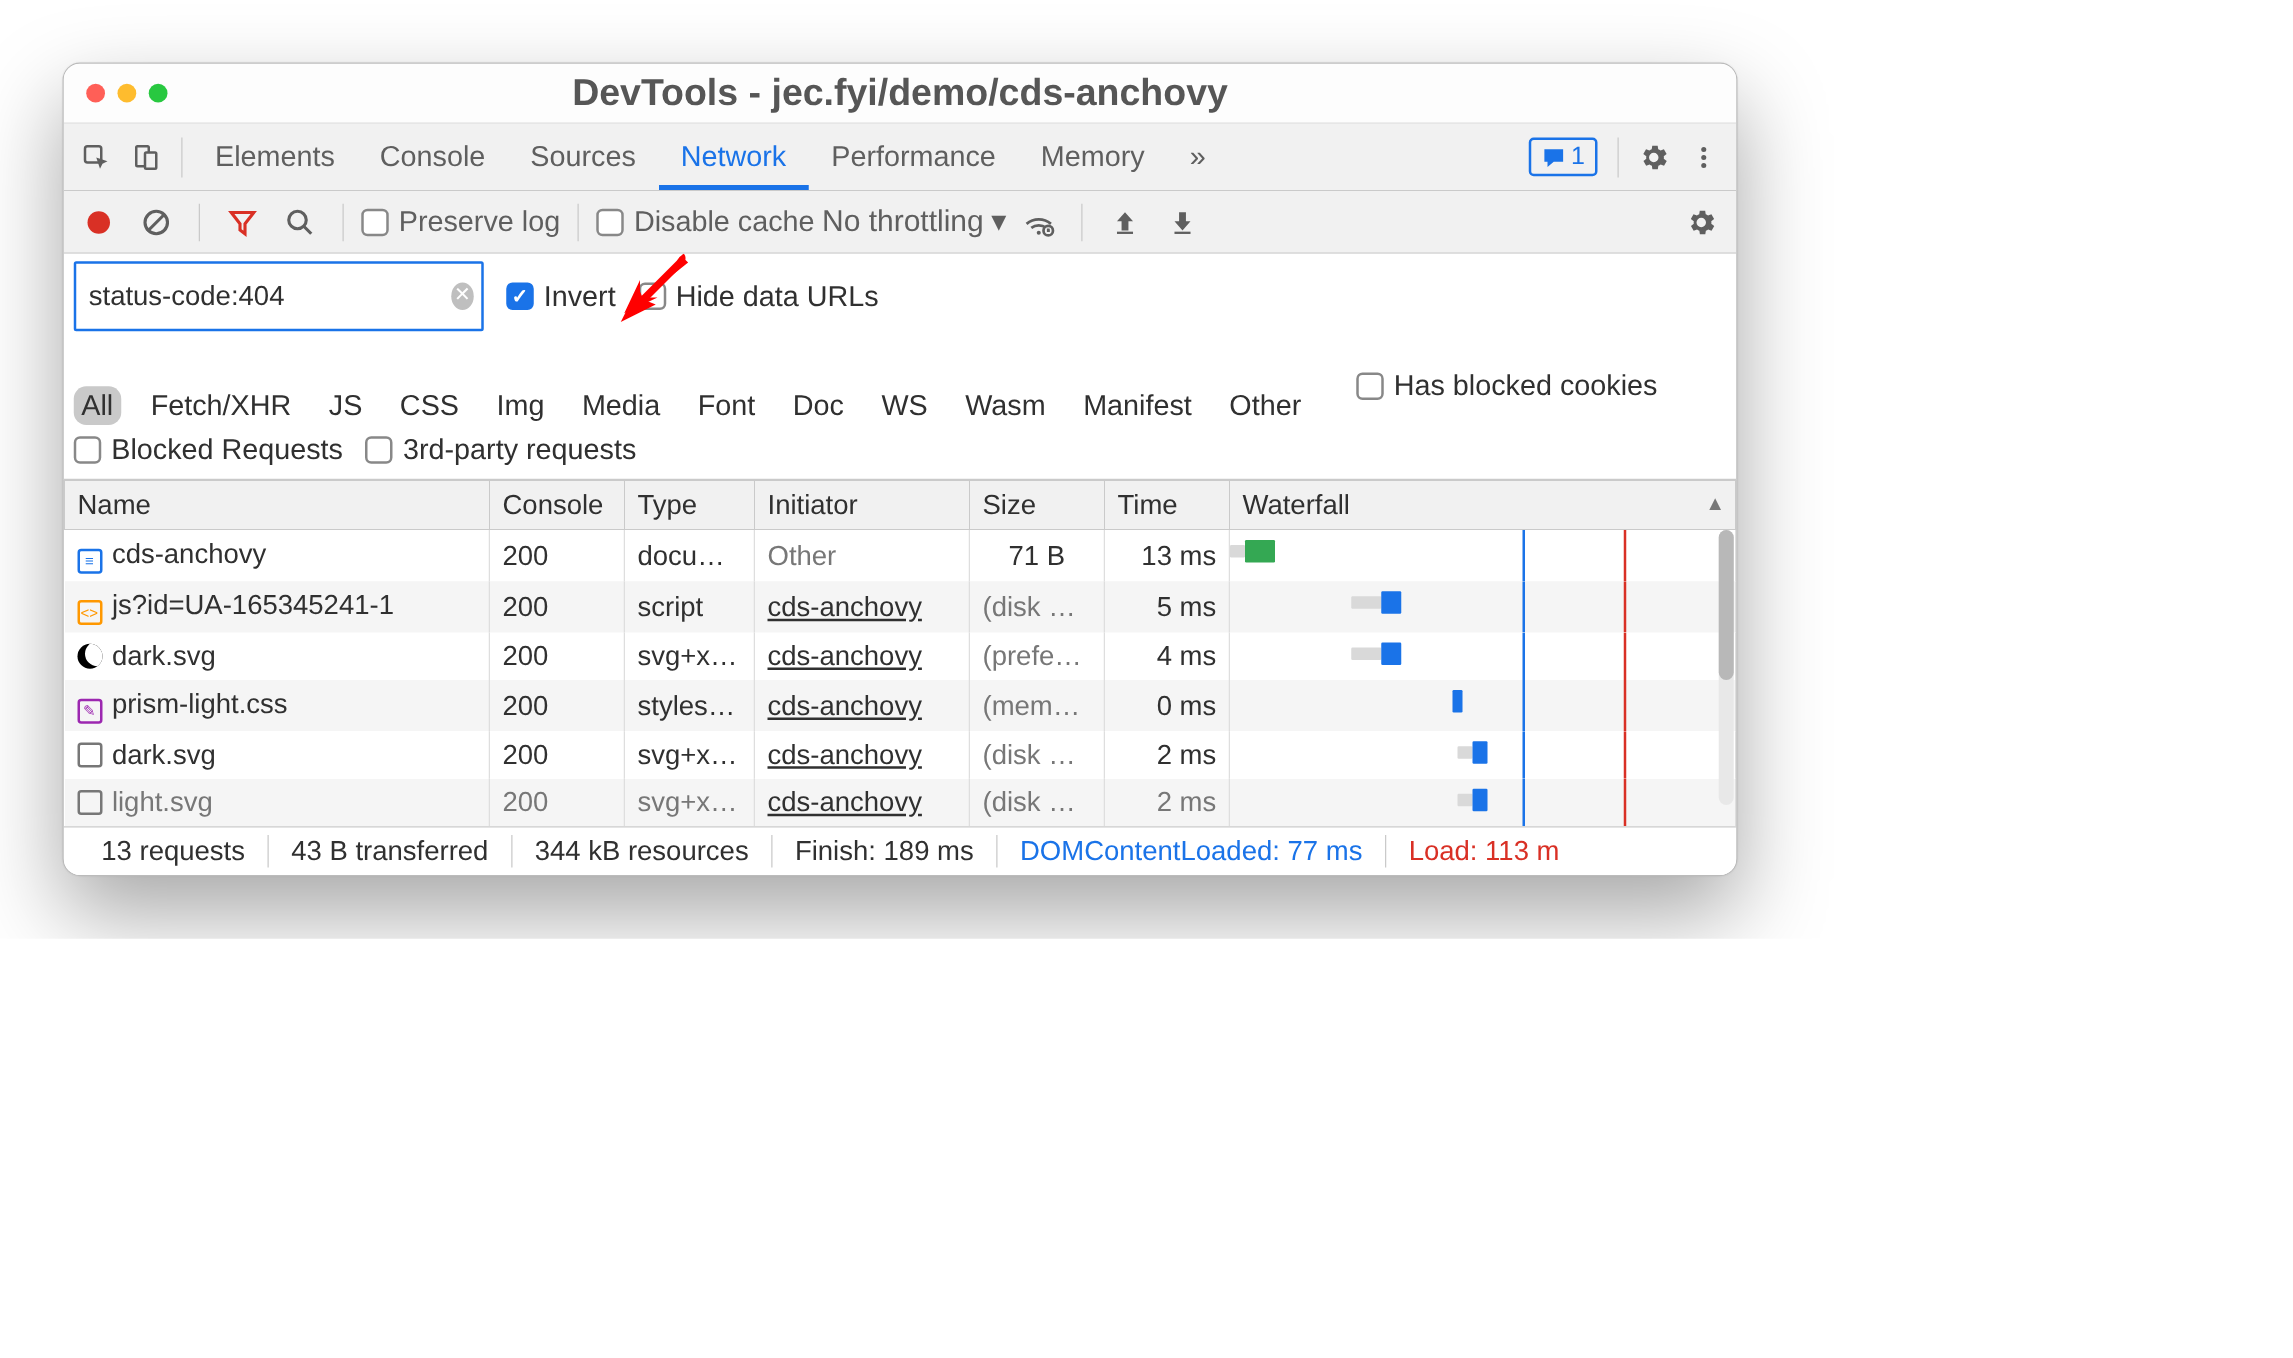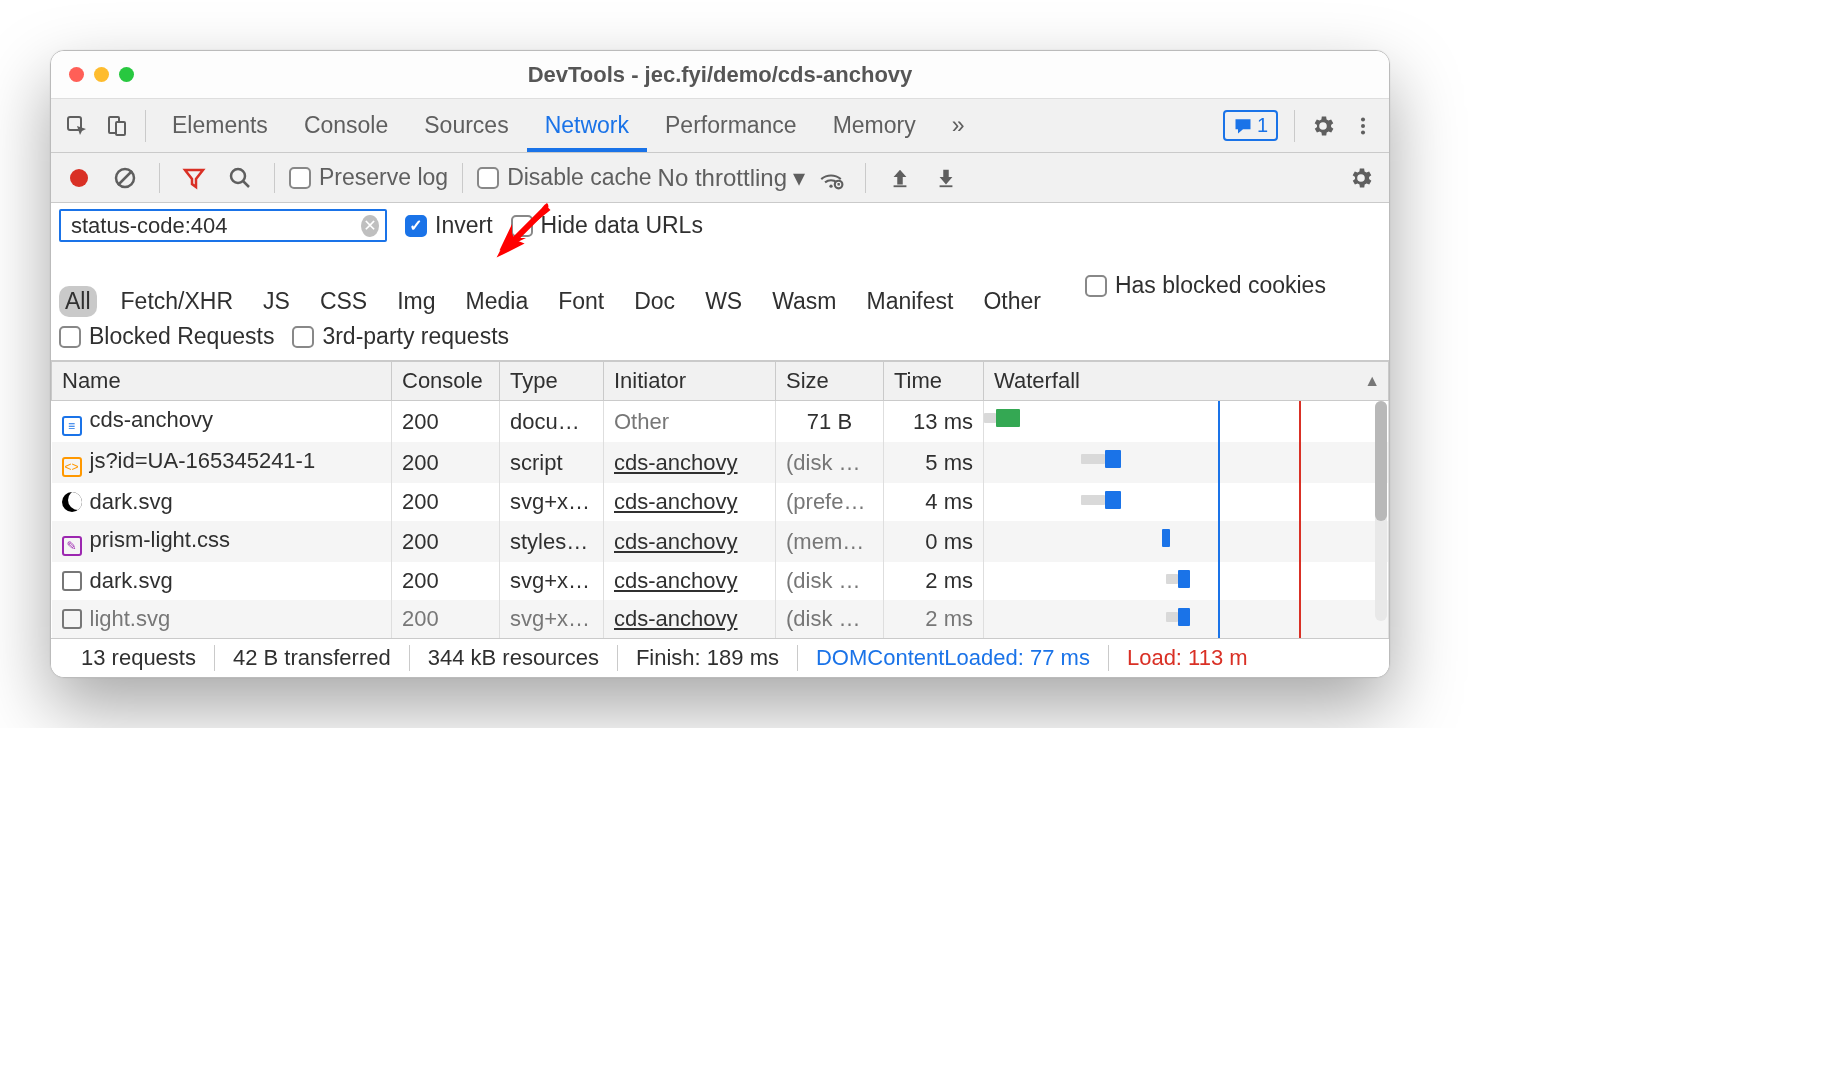--- a/index.html
+++ b/index.html
@@ -44,21 +44,21 @@
   }
   .traffic {
     display: flex; gap: 10px; padding-left: 18px;
   }
   .dot { width: 15px; height: 15px; border-radius: 50%; }
   .d-red { background: var(--mac-red); }
   .d-yel { background: var(--mac-yellow); }
   .d-grn { background: var(--mac-green); }
   .titlebar .title {
     position: absolute; left: 0; right: 0; text-align: center;
-    font-size: 22px; font-weight: 600; color: #565656;
+    font-size: 30px; font-weight: 600; color: #565656;
     pointer-events: none;
   }
 
   
   .tabstrip {
     display: flex; align-items: center;
     height: 54px;
     border-bottom: 1px solid var(--border);
     padding: 0 6px;
     background: #f1f1f1;
@@ -122,21 +122,21 @@
   .filterbar, .typerow, .typerow2 {
     display: flex; align-items: center;
     padding: 6px 8px;
     background: #fff;
     gap: 18px;
     flex-wrap: wrap;
   }
   .typerow2 { padding-top:0; padding-bottom:10px; border-bottom:1px solid var(--border); }
   .filter-input-wrap {
     display: flex; align-items: center;
-    width: 328px; height: 33px;
+    width: 328px; height: 56px;
     border: 2px solid var(--accent-blue);
     background: #fff;
     border-radius: 2px;
     padding: 0 6px 0 8px;
     position: relative;
   }
   .filter-input {
     flex: 1; border: none; outline: none; font-size: 22px; color: #303030;
     background: transparent;
   }
@@ -539,21 +539,21 @@
         </tbody>
     </table>
     <div class="vscroll">
       <div class="thumb"></div>
     </div>
   </div>
 
   <div class="statusbar">
     <span class="seg">13 requests</span>
       <span class="ssep"></span>
-    <span class="seg">42 B transferred</span>
+    <span class="seg">43 B transferred</span>
       <span class="ssep"></span>
     <span class="seg">344 kB resources</span>
       <span class="ssep"></span>
     <span class="seg">Finish: 189 ms</span>
       <span class="ssep"></span>
     <span class="seg dom">DOMContentLoaded: 77 ms</span>
       <span class="ssep"></span>
     <span class="seg load">Load: 113 m</span>
   </div>
 

